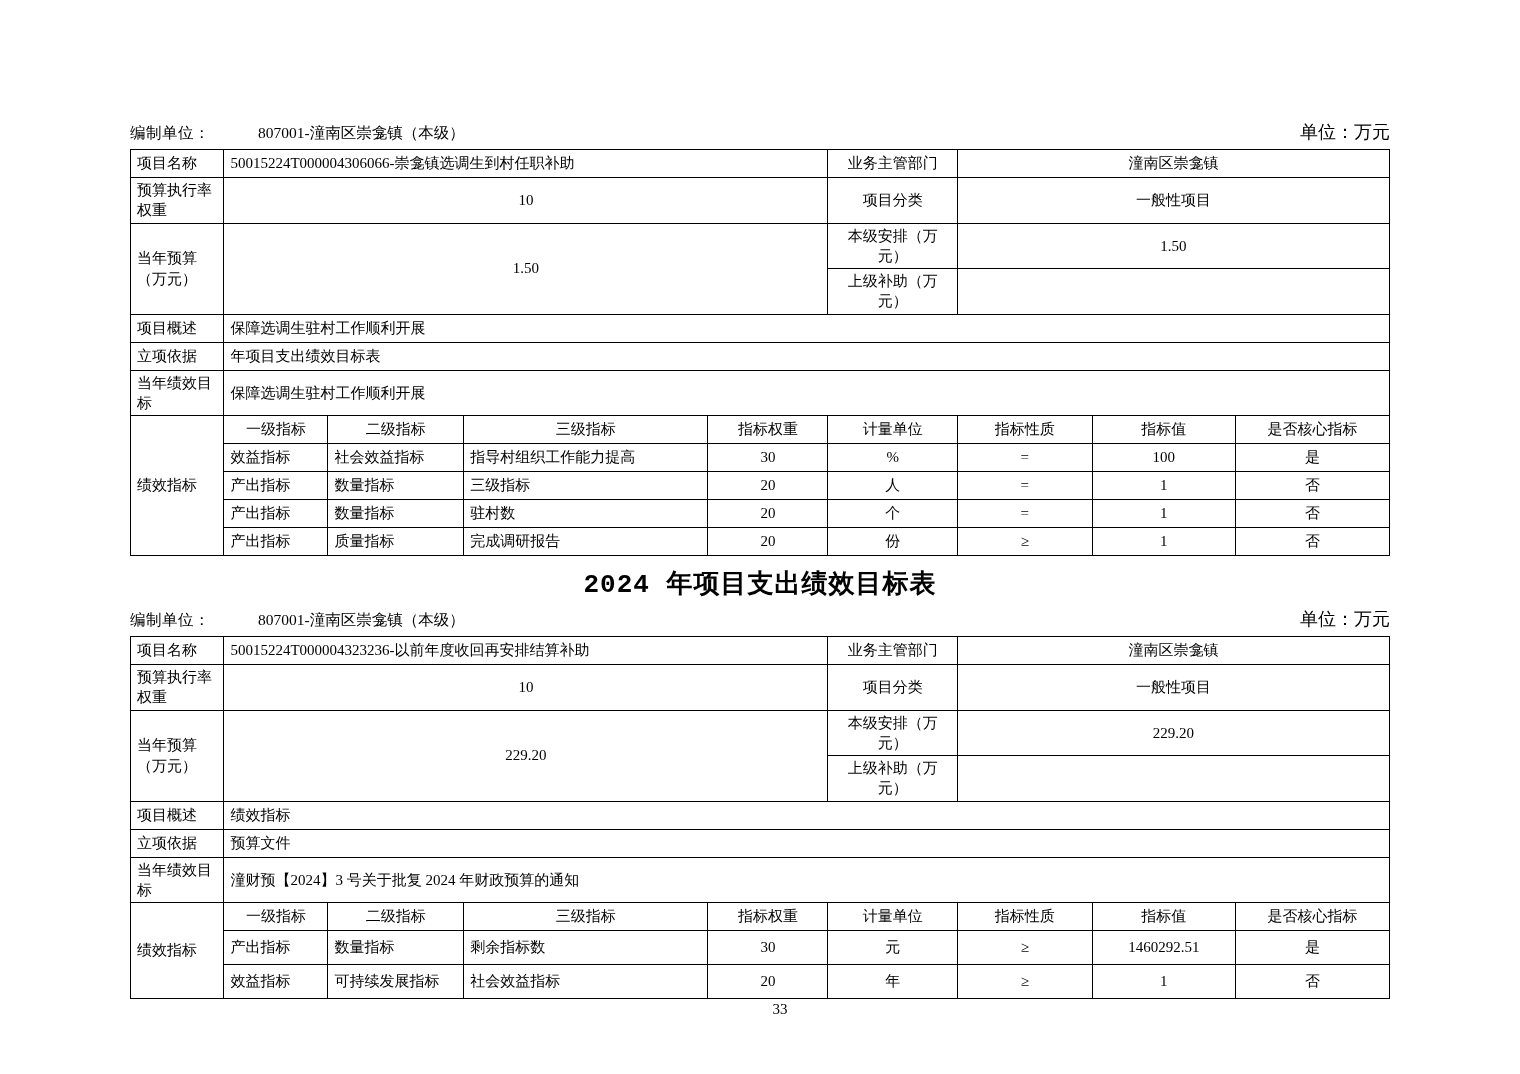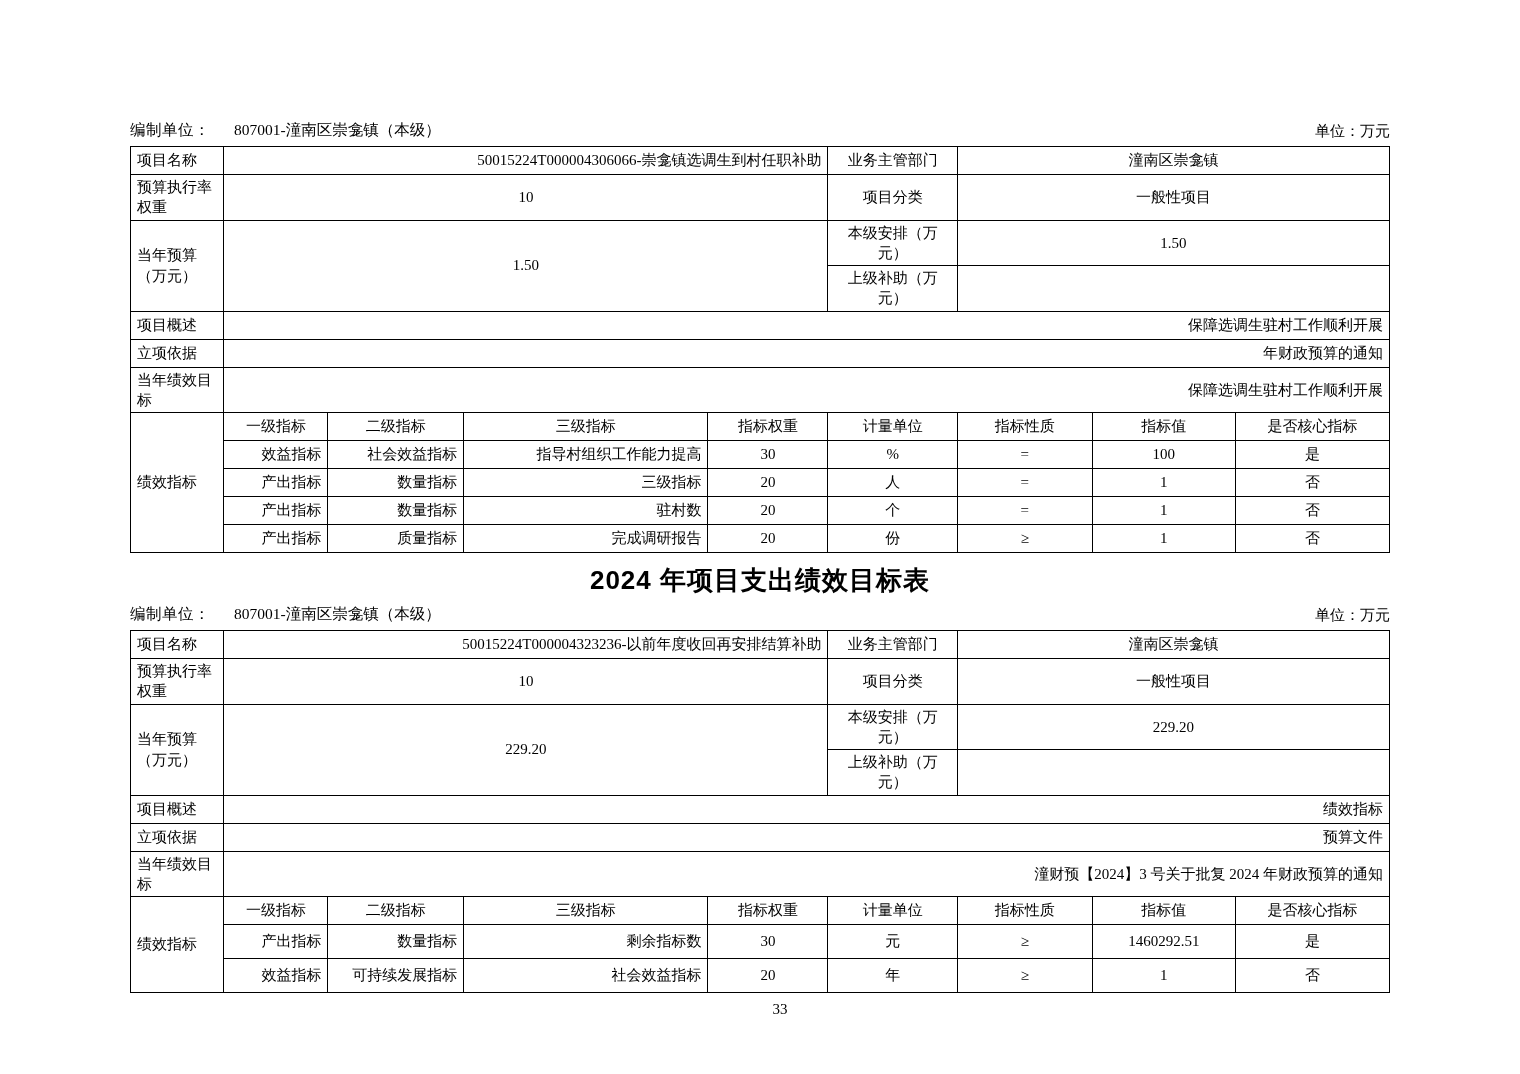--- a/index.html
+++ b/index.html
@@ -24,54 +24,55 @@
   .meta-row {
     display: flex;
     justify-content: space-between;
     align-items: flex-end;
     font-size: 15.5px;
     margin-bottom: 5px;
   }
   .meta-left {
     display: flex;
     align-items: baseline;
+    gap: 24px;
   }
   .meta-label {
     letter-spacing: 0.5px;
   }
   .meta-value {
     margin-left: 24px;
     font-family: "Liberation Serif", "DejaVu Serif", serif;
   }
   .meta-right {
-    font-size: 15px;
+    font-size: 18px;
   }
   table.grid {
     border-collapse: collapse;
     width: 100%;
     table-layout: fixed;
   }
   table.grid td {
     border: 1px solid #000000;
     font-size: 15px;
     padding: 2px 6px;
     vertical-align: middle;
     line-height: 1.35;
   }
   td.c { text-align: center; }
-  td.l { text-align: right; padding-left: 8px; }
+  td.l { text-align: left; padding-left: 8px; }
   .lbl { text-align: left; }
   .h28 { height: 28px; }
   .h34 { height: 34px; }
   .h44 { height: 44px; }
   .doc-title {
     text-align: center;
     font-size: 26px;
     font-weight: bold;
-    font-family: Liberation Sans, sans-serif;
+    font-family: Liberation Mono, monospace;
     letter-spacing: 1px;
     margin: 10px 0 6px 0;
   }
   .page-num {
     position: absolute;
     bottom: 56px;
     left: 0;
     width: 1520px;
     text-align: center;
     font-size: 15px;
@@ -126,21 +127,21 @@
       <tr class="h44">
         <td class="c">上级补助（万元）</td>
         <td class="c" colspan="3"></td>
       </tr>
       <tr class="h28">
         <td class="lbl">项目概述</td>
         <td class="l" colspan="8">保障选调生驻村工作顺利开展</td>
       </tr>
       <tr class="h28">
         <td class="lbl">立项依据</td>
-        <td class="l" colspan="8">年财政预算的通知</td>
+        <td class="l" colspan="8">年项目支出绩效目标表</td>
       </tr>
       <tr class="h44">
         <td class="lbl">当年绩效目标</td>
         <td class="l" colspan="8">保障选调生驻村工作顺利开展</td>
       </tr>
       <tr class="h28">
         <td class="lbl" rowspan="5">绩效指标</td>
         <td class="c">一级指标</td>
         <td class="c">二级指标</td>
         <td class="c">三级指标</td>

